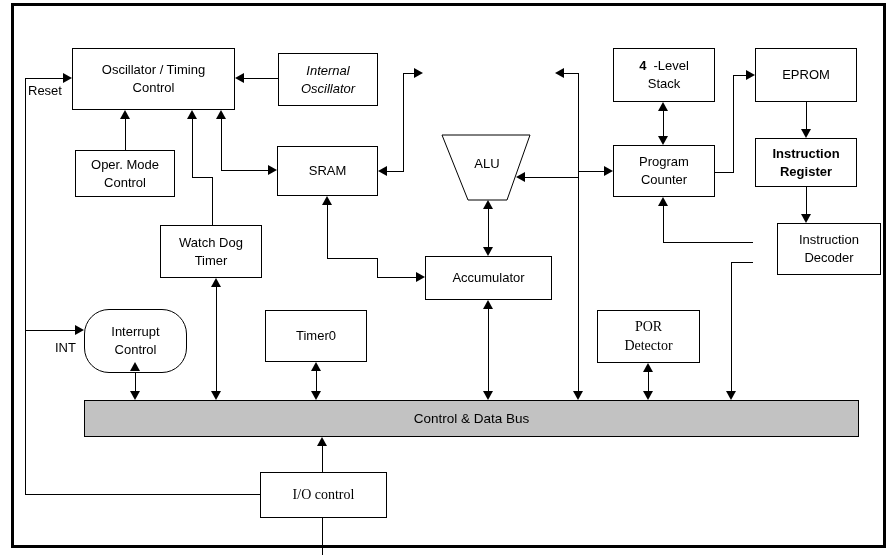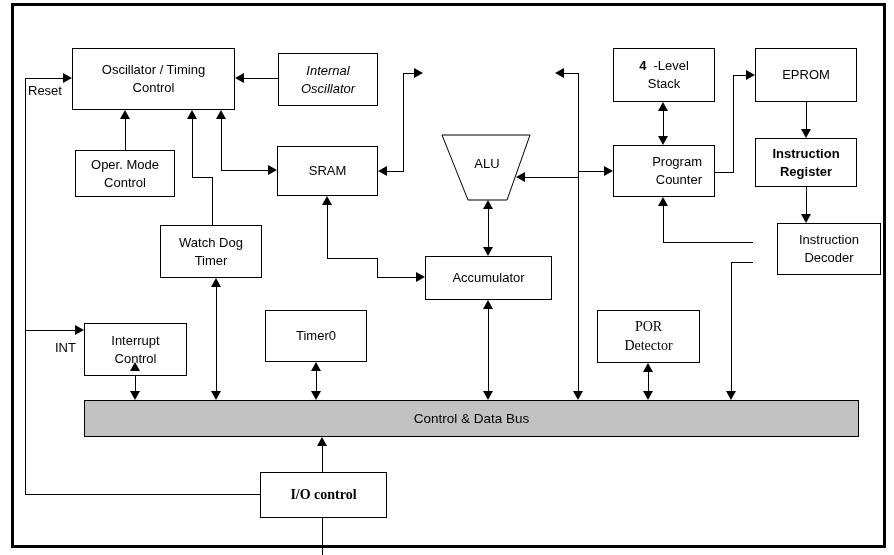--- a/index.html
+++ b/index.html
@@ -104,45 +104,45 @@
   </div>
   <div class="box" style="left:755px;top:48px;width:102px;height:54px;">
     <span>EPROM</span>
   </div>
   <div class="box" style="left:75px;top:150px;width:100px;height:47px;">
     <span>Oper. Mode Control</span>
   </div>
   <div class="box" style="left:277px;top:146px;width:101px;height:50px;">
     <span>SRAM</span>
   </div>
-  <div class="box" style="left:613px;top:145px;width:102px;height:52px;text-align:right;">
+  <div class="box" style="left:613px;top:145px;width:102px;height:52px;">
     <span>Program Counter</span>
   </div>
   <div class="box" style="left:755px;top:138px;width:102px;height:49px;font-weight:bold;">
     <span>Instruction Register</span>
   </div>
   <div class="box" style="left:160px;top:225px;width:102px;height:53px;">
     <span>Watch Dog Timer</span>
   </div>
   <div class="box" style="left:753px;top:223px;width:104px;height:52px;margin-left:24px;">
     <span>Instruction Decoder</span>
   </div>
   <div class="box" style="left:425px;top:256px;width:127px;height:44px;">
     <span>Accumulator</span>
   </div>
-  <div class="box" style="left:84px;top:323px;width:103px;height:53px;">
+  <div class="box" style="left:84px;top:309px;width:103px;height:64px;border-radius:25px;">
     <span>Interrupt Control</span>
   </div>
   <div class="box" style="left:265px;top:310px;width:102px;height:52px;">
     <span>Timer0</span>
   </div>
   <div class="box serif" style="left:597px;top:310px;width:103px;height:53px;">
     <span>POR Detector</span>
   </div>
-  <div class="box serif" style="left:260px;top:472px;width:127px;height:46px;font-weight:bold;">
+  <div class="box serif" style="left:260px;top:472px;width:127px;height:46px;">
     <span>I/O control</span>
   </div>
 
   <svg style="left:435px;top:130px;" width="105" height="75">
     <polygon points="7,5 95,5 72,70 33,70" fill="#ffffff" stroke="#000000" stroke-width="1"></polygon>
   </svg>
   <div class="alu-label">ALU</div>
 
   <div class="bus" style="left:84px;top:400px;width:775px;height:37px;">
     <span>Control &amp; Data Bus</span>

